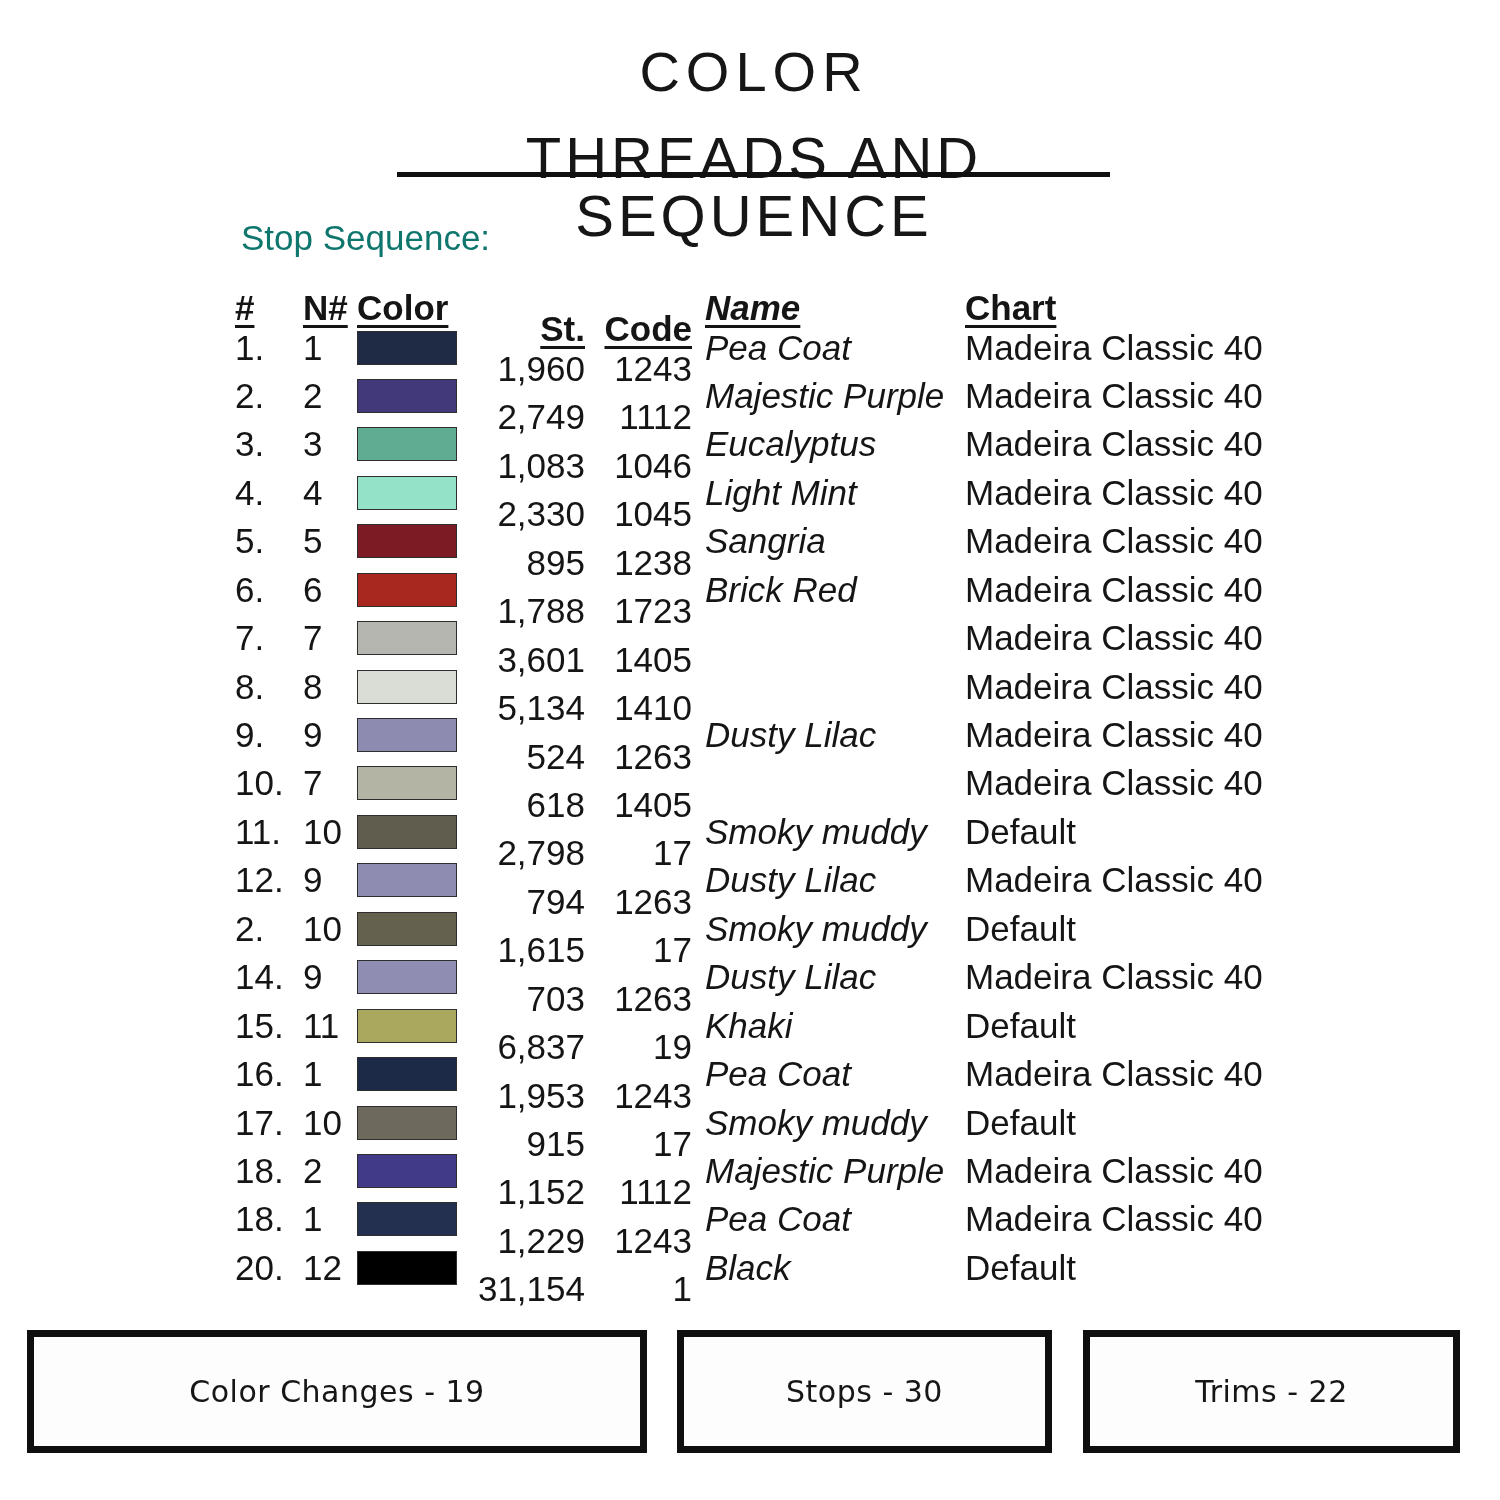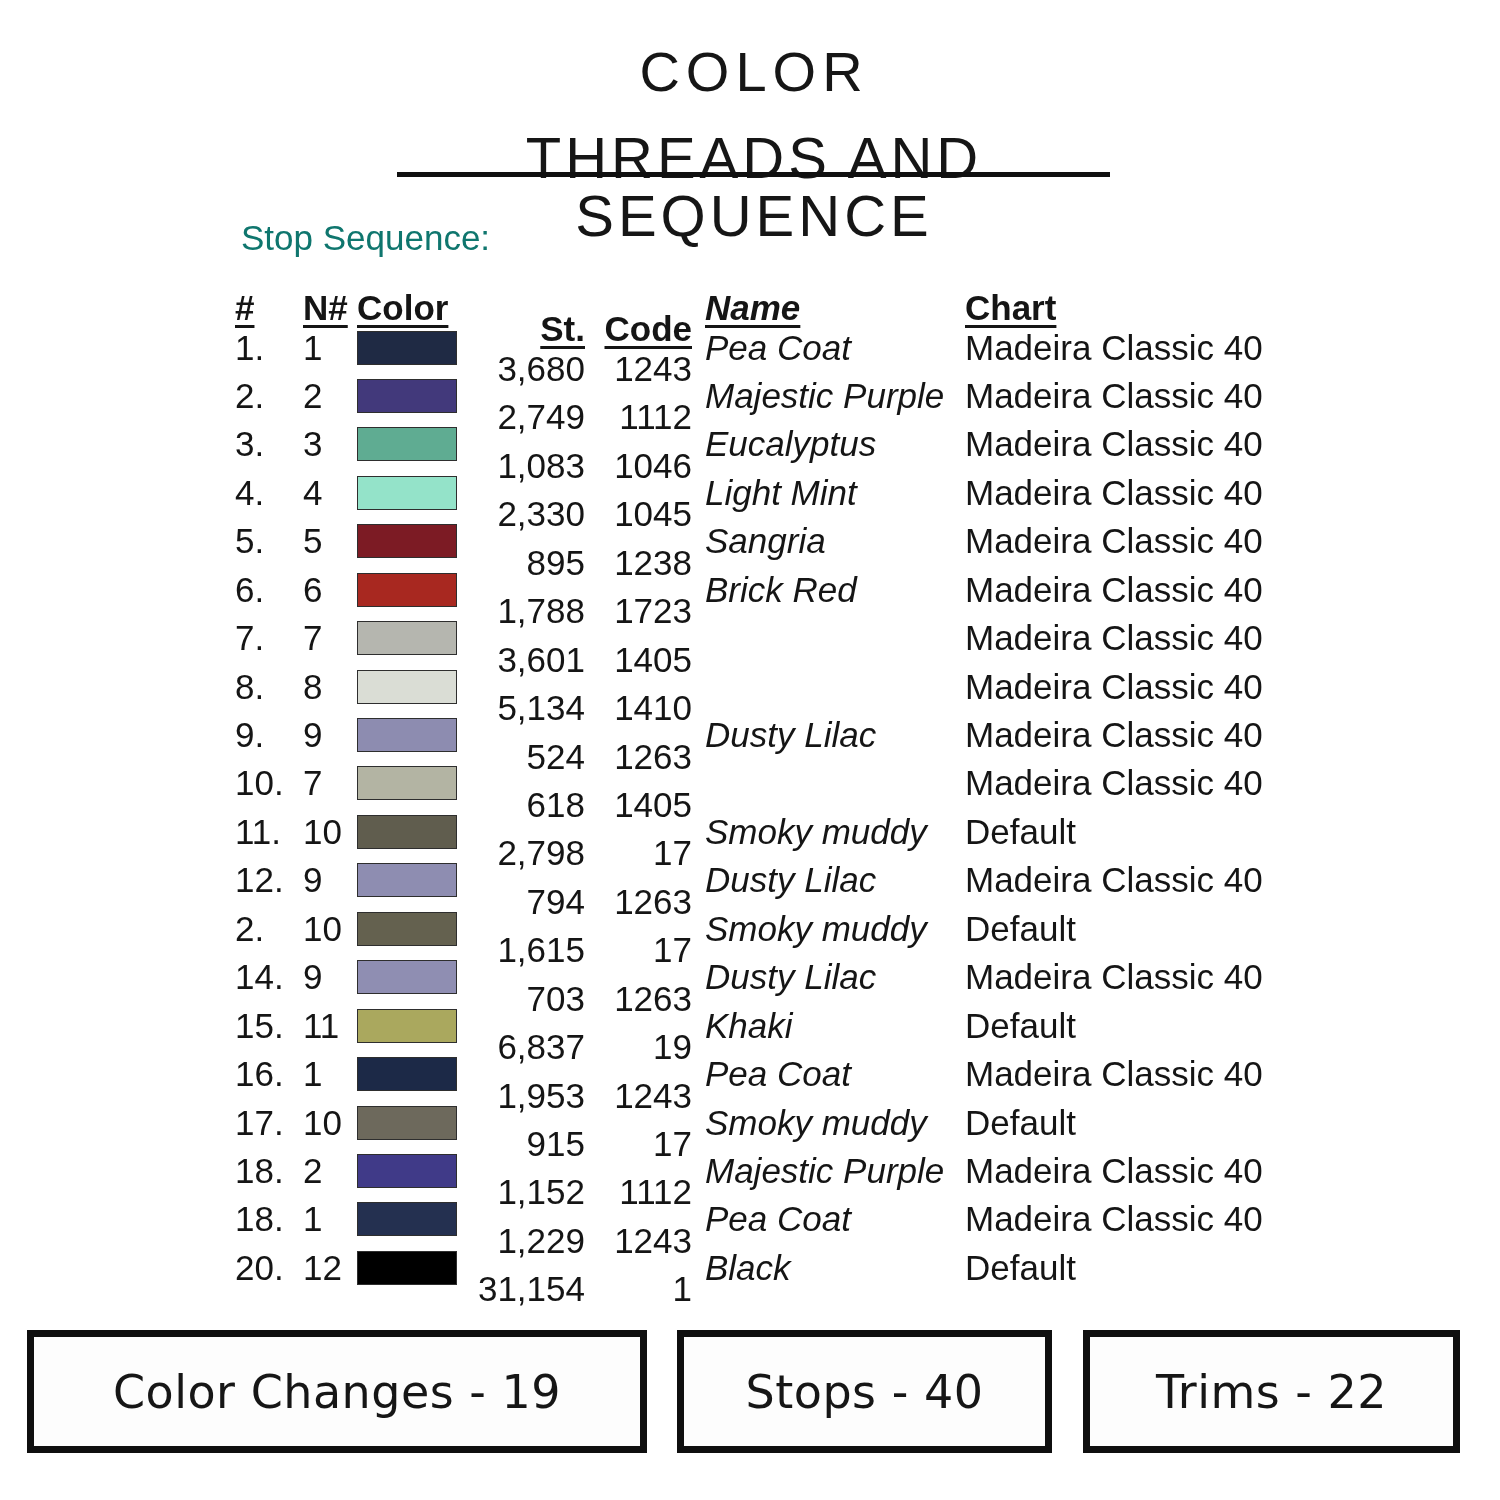--- a/index.html
+++ b/index.html
@@ -23,21 +23,21 @@
   .row{height:48.45px;}
   .c4,.c5{text-align:right;margin-top:43px;}
   .c6{padding-left:13px;font-style:italic;}
   .c7{padding-left:2px;}
   .swatch{width:100px;height:34px;border:1px solid #2e2e2e;box-sizing:border-box;}
   
   .summary-box{
     position:absolute;top:1330px;height:123px;box-sizing:border-box;
     border:7px solid #0f0f0f;background:#fdfdfd;
     display:flex;align-items:center;justify-content:center;
-    font-family:"DejaVu Sans",sans-serif;font-size:46px;color:#161616;letter-spacing:0.5px;
+    font-family:"DejaVu Sans",sans-serif;font-size:30px;color:#161616;letter-spacing:0.5px;
   }
   .box-color-changes{left:27px;width:620px;}
   .box-stops{left:677px;width:375px;}
   .box-trims{left:1083px;width:377px;}
 </style>
 </head>
 <body>
 
 <div class="page">
 
@@ -59,21 +59,21 @@
       <div class="c6"><span class="u">Name</span></div>
       <div class="c7"><span class="u">Chart</span></div>
     </div>
     <div class="rows">
         <div class="row">
       <div class="c1">1.</div>
       <div class="c2">1</div>
       <div class="c3">
             <div class="swatch" style="background: rgb(31, 42, 68);"></div>
           </div>
-      <div class="c4">3,680</div>
+      <div class="c4">1,960</div>
       <div class="c5">1243</div>
       <div class="c6">Pea Coat</div>
       <div class="c7">Madeira Classic 40</div>
     </div>
         <div class="row">
       <div class="c1">2.</div>
       <div class="c2">2</div>
       <div class="c3">
             <div class="swatch" style="background: rgb(66, 57, 123);"></div>
           </div>
@@ -280,19 +280,19 @@
       <div class="c6">Black</div>
       <div class="c7">Default</div>
     </div>
       </div>
   </div>
 
   <div class="summary-box box-color-changes">
     <span>Color Changes - 19</span>
   </div>
   <div class="summary-box box-stops">
-    <span>Stops - 40</span>
+    <span>Stops - 30</span>
   </div>
   <div class="summary-box box-trims">
     <span>Trims - 22</span>
   </div>
 
 </div>
 
 </body></html>

